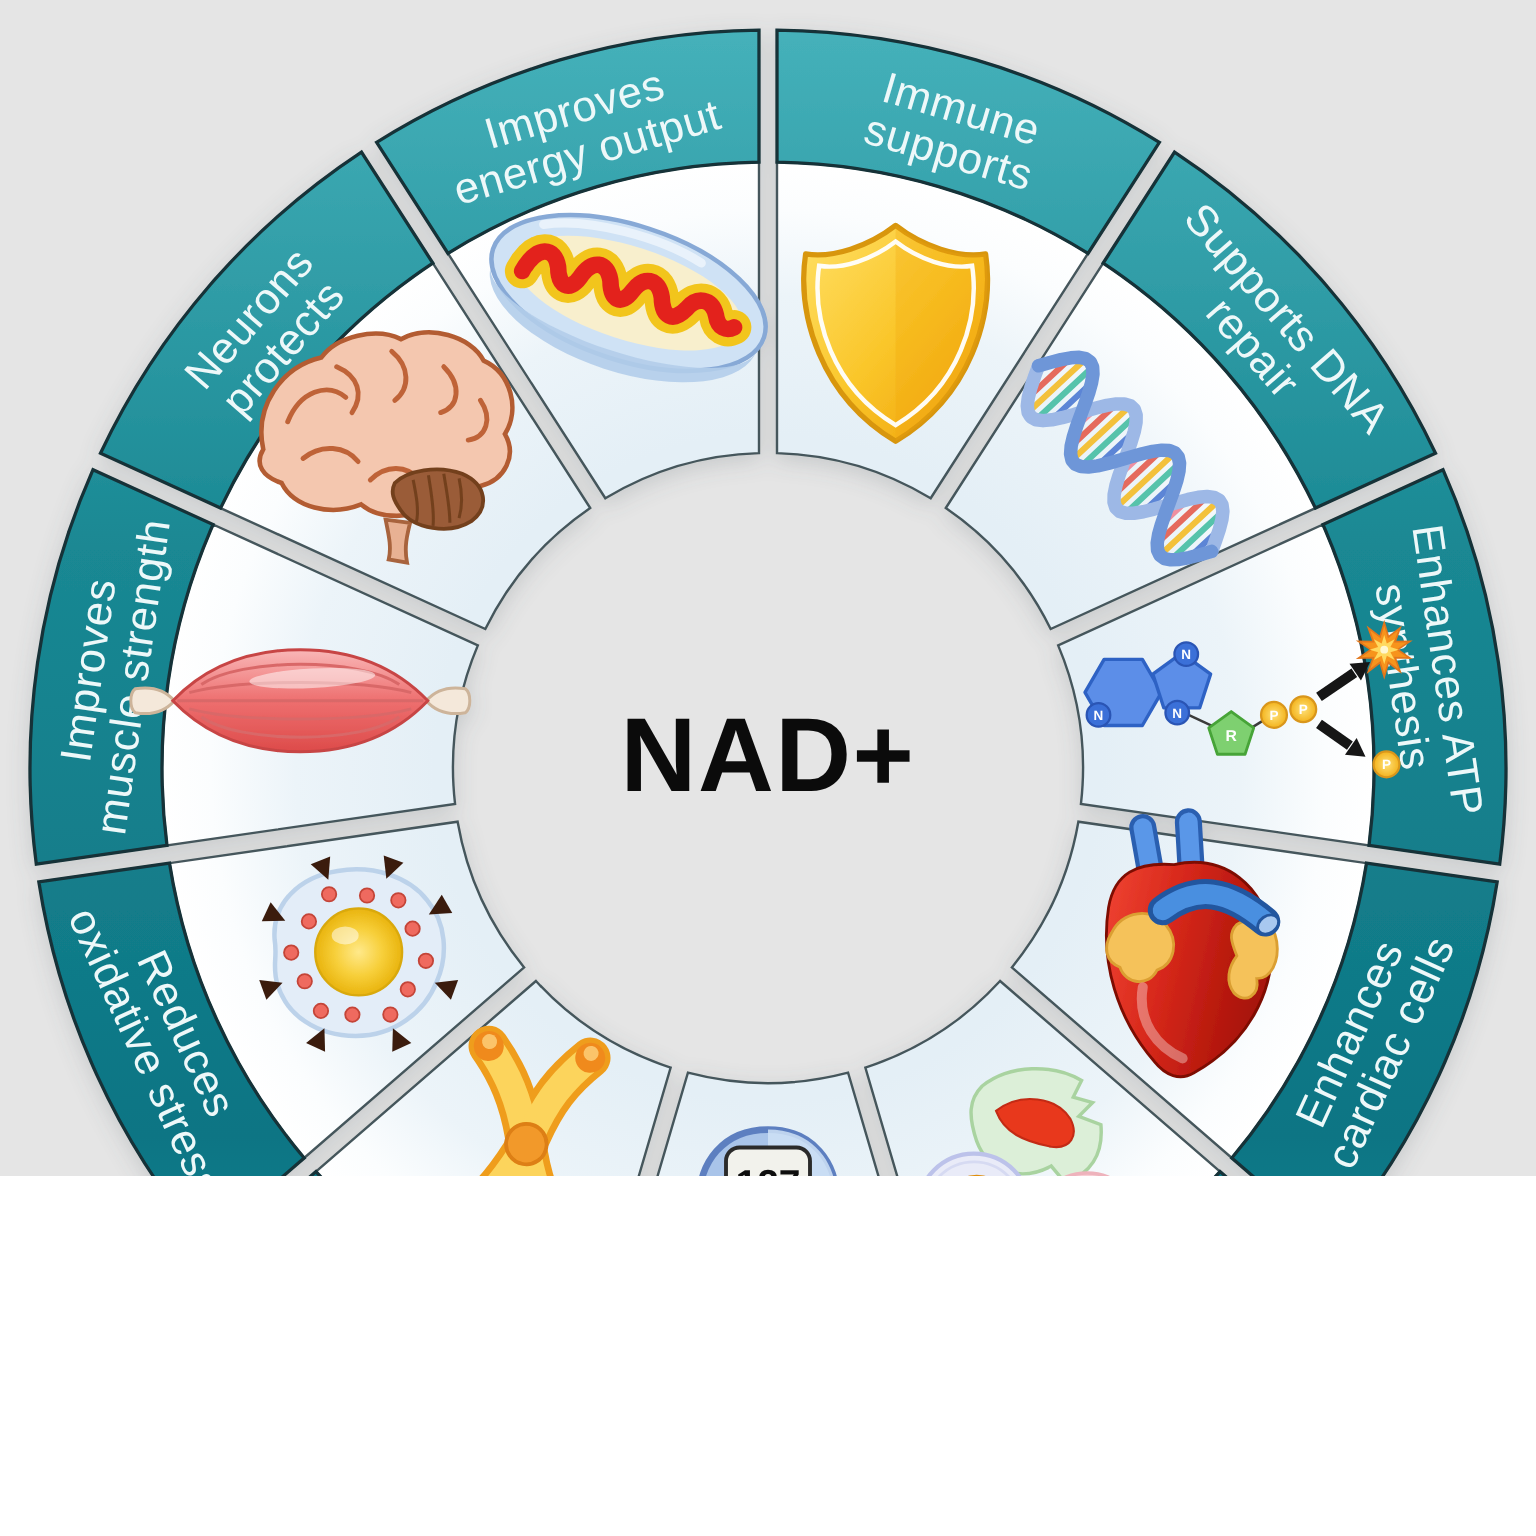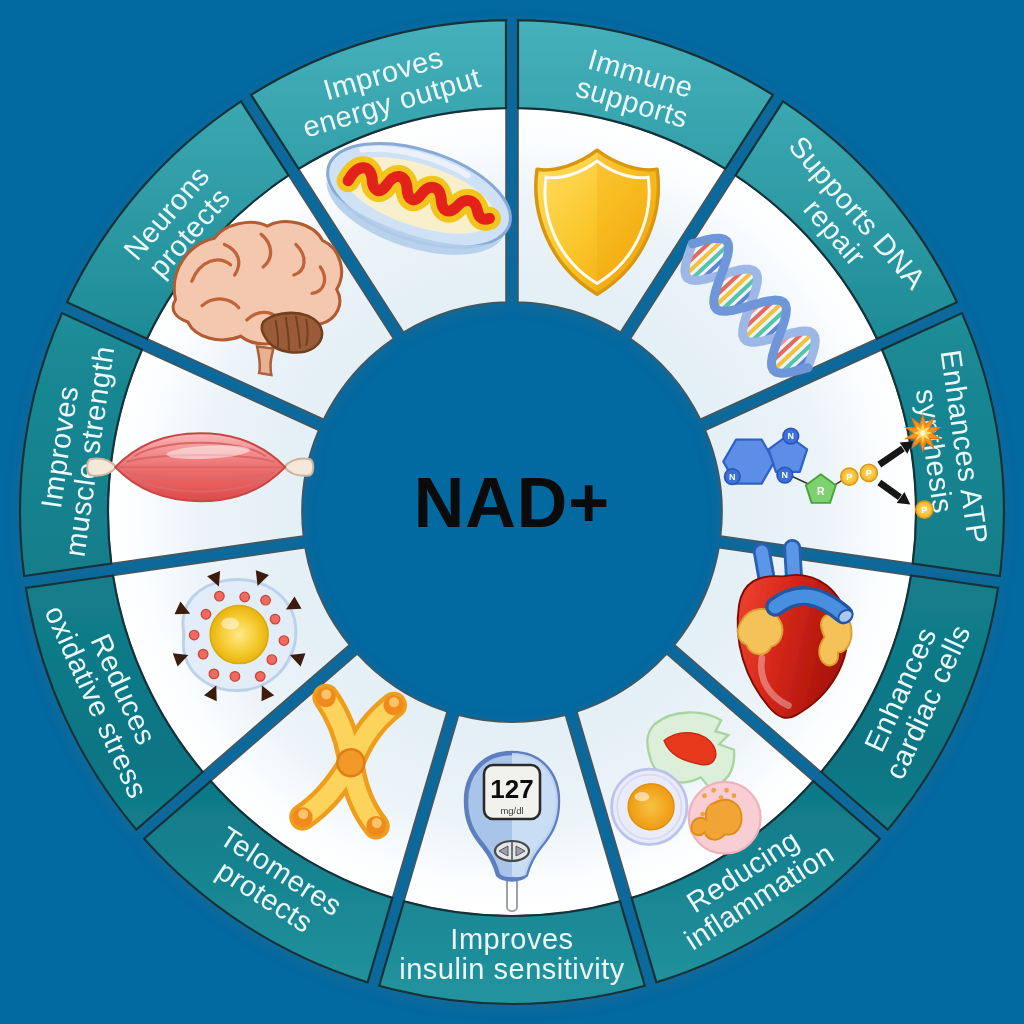--- a/index.html
+++ b/index.html
@@ -1,16 +1,16 @@
 <!DOCTYPE html>
 <html><head>
 <meta charset="utf-8">
 <style>
   html,body{margin:0;padding:0;background:#ffffff;}
-  .stage{position:relative;width:1024px;height:1024px;background:#0369a1;overflow:hidden;
+  .stage{position:relative;width:1024px;height:784px;background:#e5e5e5;overflow:hidden;
          font-family:"Liberation Sans", sans-serif;}
   .stage svg{position:absolute;left:0;top:0;}
   .center-block{position:absolute;left:512px;top:508px;transform:translate(-50%,-50%);
     width:440px;text-align:center;color:#0b0b0b;}
   .center-title{font-size:70px;font-weight:700;letter-spacing:1px;margin-bottom:10px;}
   .center-sub{font-size:37px;font-weight:700;line-height:1.18;}
 </style>
 </head>
 <body>
 

